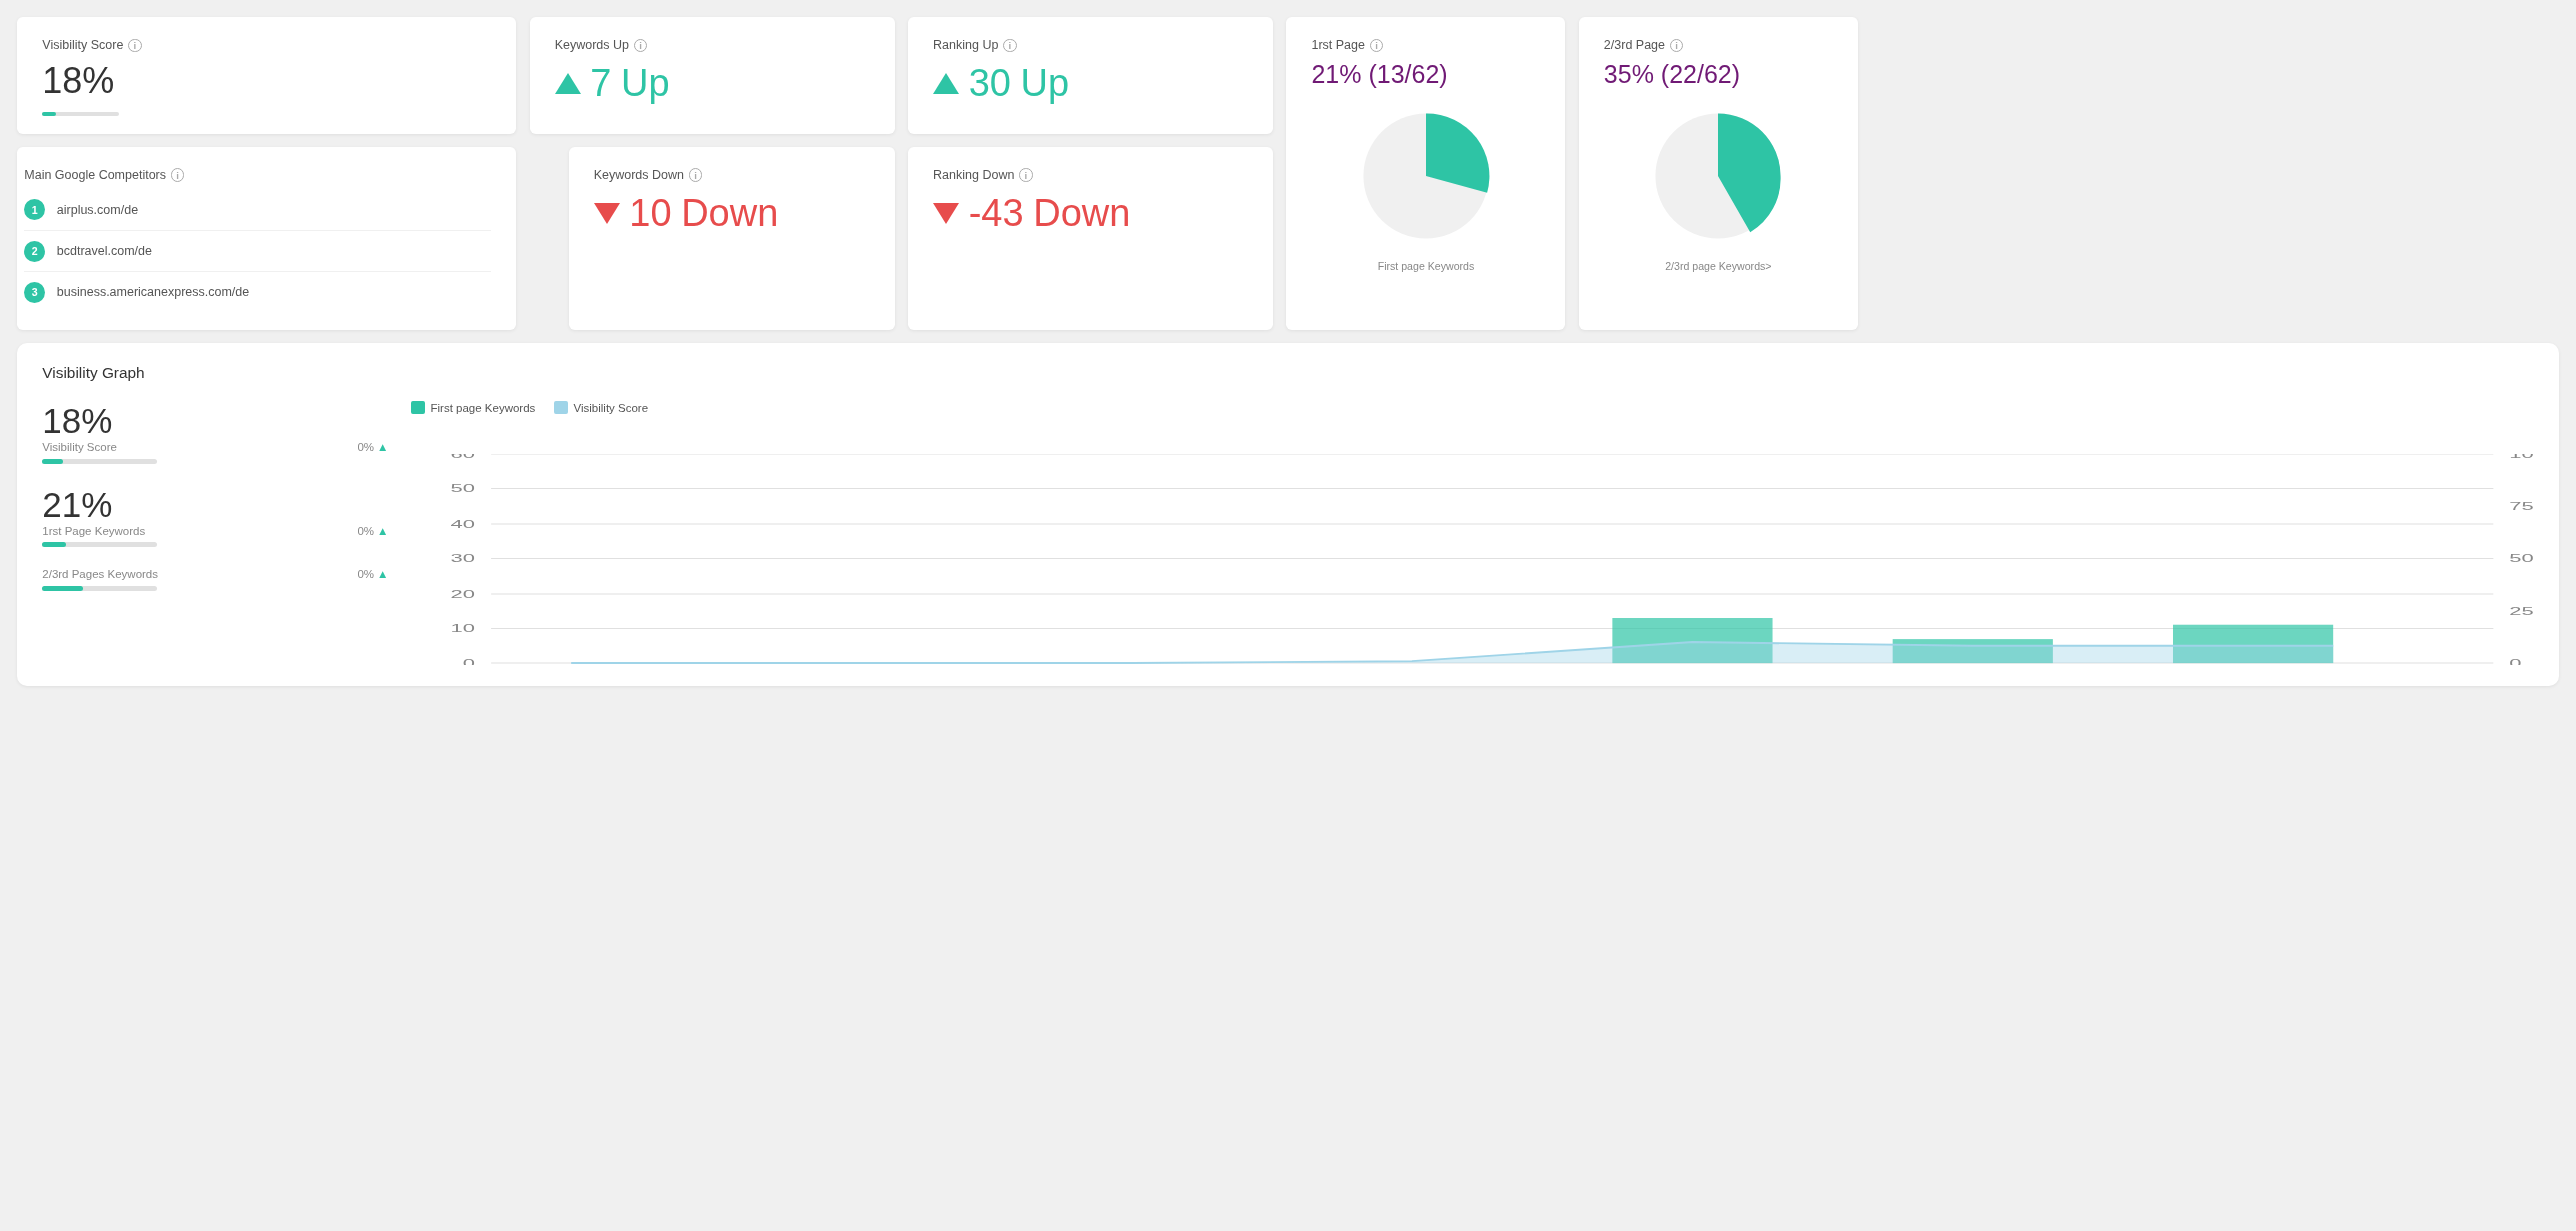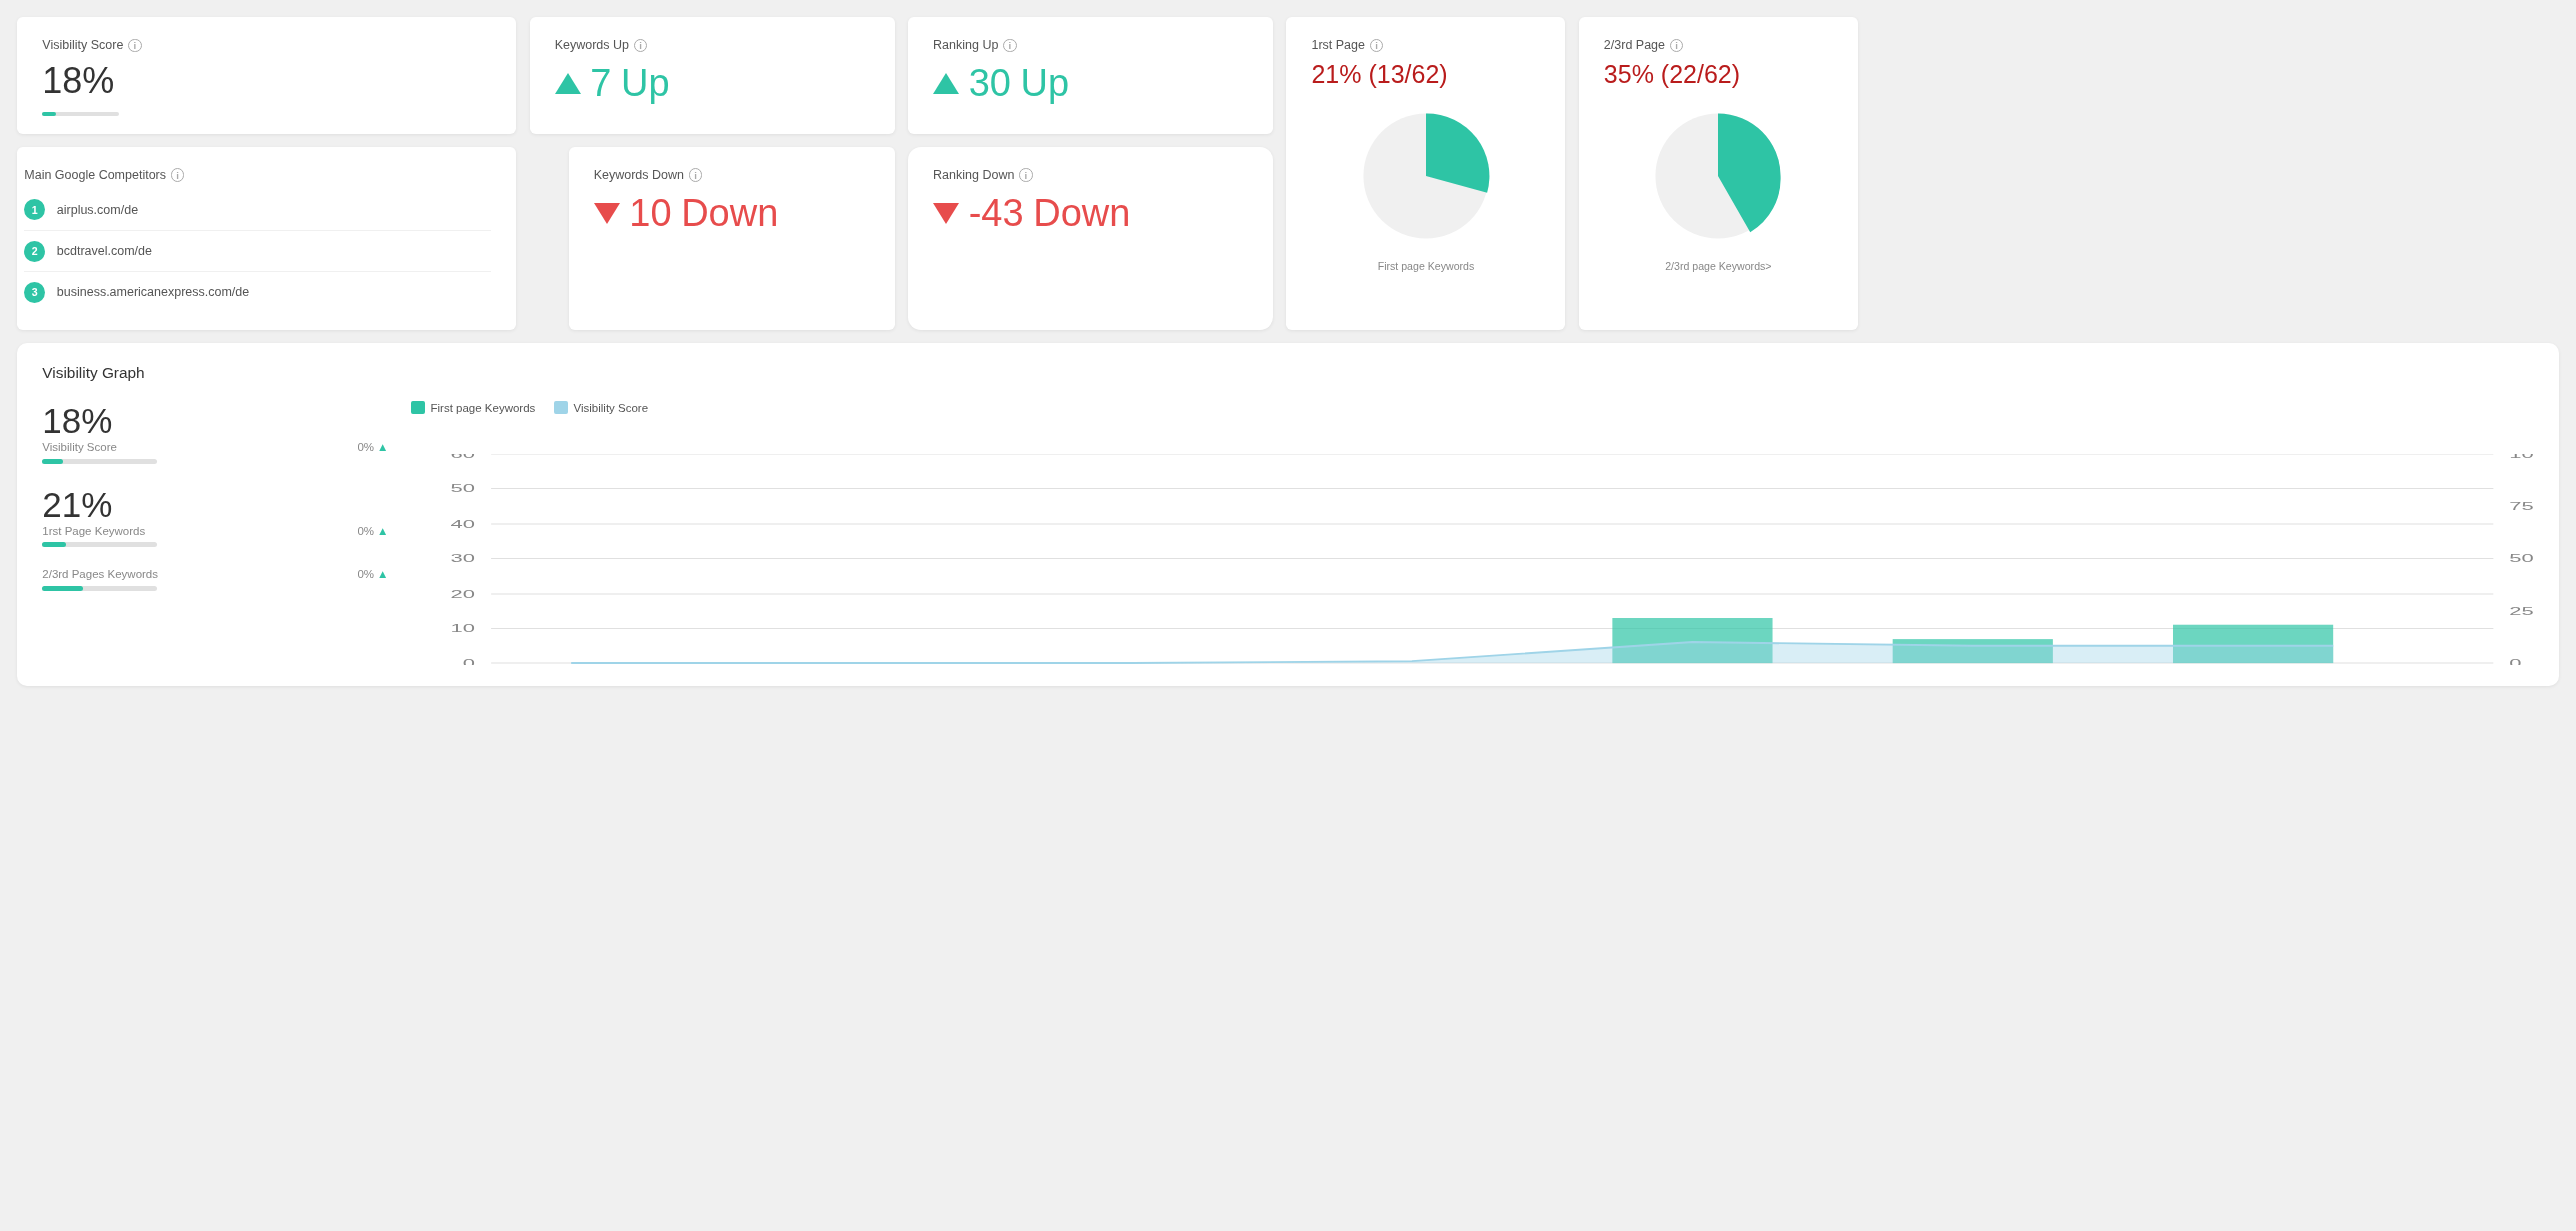--- a/index.html
+++ b/index.html
@@ -119,21 +119,21 @@
       width: 0; height: 0;
       border-left: 13.4px solid transparent;
       border-right: 13.4px solid transparent;
       border-top: 21px solid #e74c4c;
       display: inline-block;
     }
     
     .page-card-value {
       font-size: 25px;
       font-weight: 300;
-      color: #b91c1c;
+      color: #701a75;
       margin-bottom: 7.7px;
     }
     .pie-container {
       display: flex;
       justify-content: center;
       margin: 9.6px 0 7.7px 0;
     }
     .pie-label {
       font-size: 10.6px;
       color: #888;
@@ -324,21 +324,21 @@
       <span>Keywords Down</span>
       <span class="info-icon">i</span>
     </div>
     <div class="metric-value-down">
       <span class="arrow-down"></span>
       <span>10</span>
       <span>Down</span>
     </div>
   </div>
 
-  <div class="card" style="grid-column:3; grid-row:2;border-radius:13px;">
+  <div class="card" style="grid-column:3; grid-row:2;">
     <div class="card-title">
       <span>Ranking Down</span>
       <span class="info-icon">i</span>
     </div>
     <div class="metric-value-down">
       <span class="arrow-down"></span>
       <span>-43</span>
       <span>Down</span>
     </div>
   </div>

